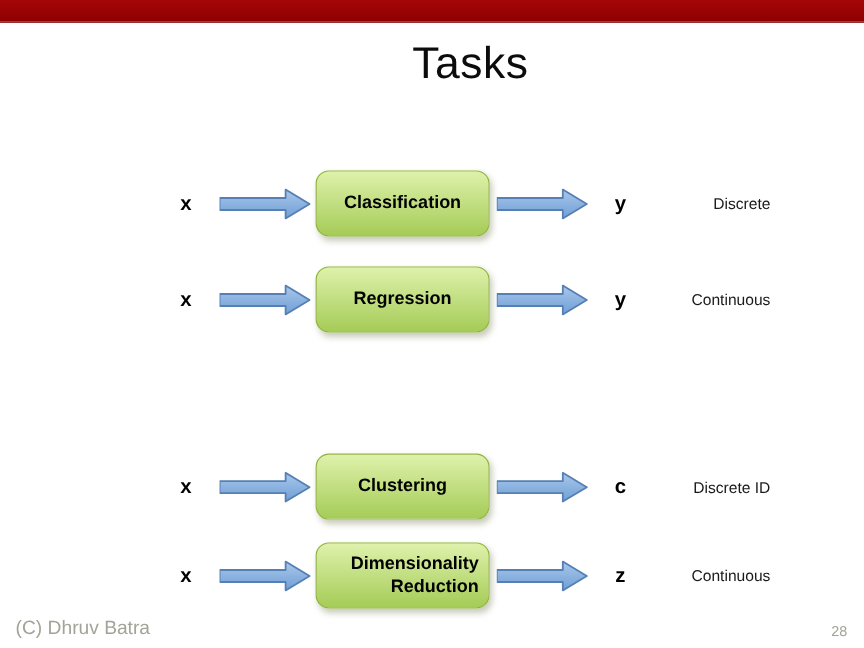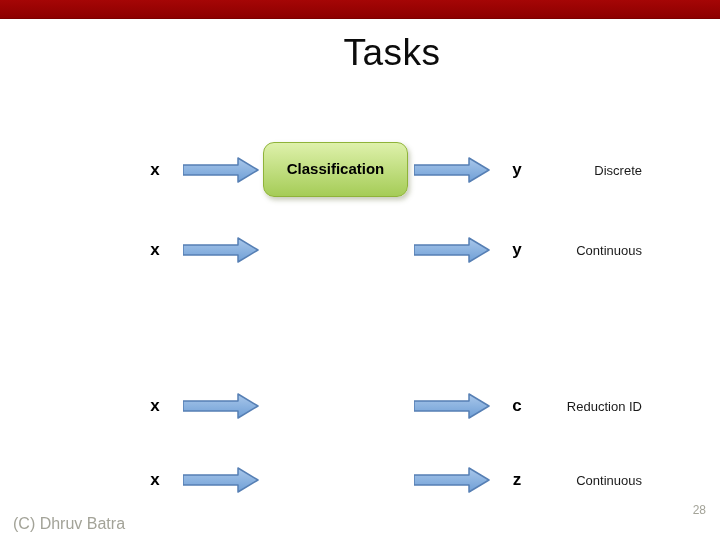--- a/index.html
+++ b/index.html
@@ -96,21 +96,21 @@
     color: #1a1a1a;
   }
   .footer-credit {
     position: absolute;
     left: 13px; bottom: 7px;
     font-size: 16px;
     color: #a3a398;
   }
   .footer-page {
     position: absolute;
-    right: 14px; bottom: 23px;
+    right: 14px; bottom: 7px;
     font-size: 12px;
     color: #a3a398;
   }
   .defs-svg { position: absolute; width: 0; height: 0; }
 </style>
 </head>
 <body>
 
 <svg class="defs-svg" aria-hidden="true">
   <defs>
@@ -138,44 +138,47 @@
     </svg>
     <span class="out-label">y</span>
     <span class="type-label">Discrete</span>
   </div>
 
   <div class="row row-2">
     <span class="in-label">x</span>
     <svg class="arrow arrow-left" viewBox="0 0 76 28">
       <polygon points="0,9 55,9 55,2 75,14 55,26 55,19 0,19" fill="url(#arrowGrad)" stroke="#567fb4" stroke-width="1.5" stroke-linejoin="round"></polygon>
     </svg>
+    <div class="task-box">Regression</div>
     <svg class="arrow arrow-right" viewBox="0 0 76 28">
       <polygon points="0,9 55,9 55,2 75,14 55,26 55,19 0,19" fill="url(#arrowGrad)" stroke="#567fb4" stroke-width="1.5" stroke-linejoin="round"></polygon>
     </svg>
     <span class="out-label">y</span>
     <span class="type-label">Continuous</span>
   </div>
 
   <div class="row row-3">
     <span class="in-label">x</span>
     <svg class="arrow arrow-left" viewBox="0 0 76 28">
       <polygon points="0,9 55,9 55,2 75,14 55,26 55,19 0,19" fill="url(#arrowGrad)" stroke="#567fb4" stroke-width="1.5" stroke-linejoin="round"></polygon>
     </svg>
+    <div class="task-box">Clustering</div>
     <svg class="arrow arrow-right" viewBox="0 0 76 28">
       <polygon points="0,9 55,9 55,2 75,14 55,26 55,19 0,19" fill="url(#arrowGrad)" stroke="#567fb4" stroke-width="1.5" stroke-linejoin="round"></polygon>
     </svg>
     <span class="out-label">c</span>
-    <span class="type-label">Reduction ID</span>
+    <span class="type-label">Discrete ID</span>
   </div>
 
   <div class="row row-4">
     <span class="in-label">x</span>
     <svg class="arrow arrow-left" viewBox="0 0 76 28">
       <polygon points="0,9 55,9 55,2 75,14 55,26 55,19 0,19" fill="url(#arrowGrad)" stroke="#567fb4" stroke-width="1.5" stroke-linejoin="round"></polygon>
     </svg>
+    <div class="task-box">Dimensionality Reduction</div>
     <svg class="arrow arrow-right" viewBox="0 0 76 28">
       <polygon points="0,9 55,9 55,2 75,14 55,26 55,19 0,19" fill="url(#arrowGrad)" stroke="#567fb4" stroke-width="1.5" stroke-linejoin="round"></polygon>
     </svg>
     <span class="out-label">z</span>
     <span class="type-label">Continuous</span>
   </div>
 
   <div class="footer-credit">(C) Dhruv Batra</div>
   <div class="footer-page">28</div>
 

